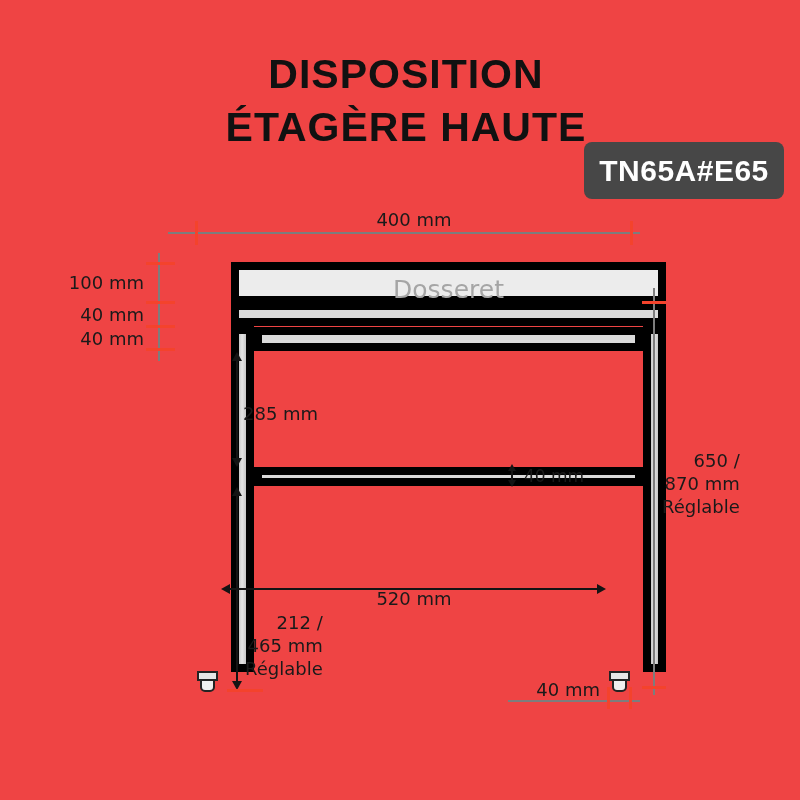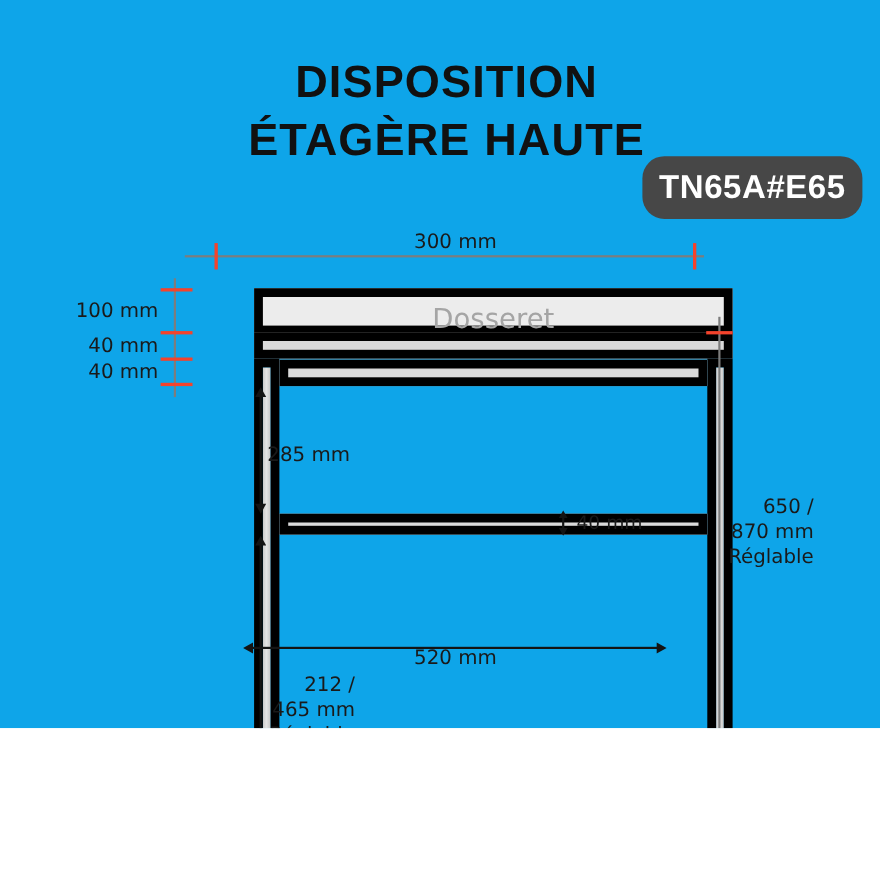--- a/index.html
+++ b/index.html
@@ -1,26 +1,26 @@
 <!DOCTYPE html>
 <html><head>
 <meta charset="utf-8">
 <style>
   html,body{margin:0;padding:0;background:#ffffff;}
-  .canvas{position:relative;width:800px;height:662px;background:#0ea5e9;overflow:hidden;
+  .canvas{position:relative;width:800px;height:800px;background:#ef4444;overflow:hidden;
           font-family:"DejaVu Sans","Liberation Sans",sans-serif;}
   .abs{position:absolute;text-align:right;}
 
   
   .title{left:6px;top:48px;width:800px;text-align:center;color:#111;
          font-family:"Liberation Sans",sans-serif;font-weight:800;
          font-size:41px;line-height:53px;letter-spacing:1px;}
 
   
-  .badge{left:584px;top:142px;width:200px;height:57px;background:#474747;border-radius:20px;
+  .badge{left:584px;top:142px;width:200px;height:57px;background:#474747;border-radius:8px;
          color:#ffffff;font-weight:bold;font-size:30px;line-height:57px;text-align:center;
          font-family:"Liberation Sans",sans-serif;letter-spacing:0.5px;}
 
   
   .panel{box-sizing:border-box;border:8px solid #000000;margin-left:35px;}
   .backsplash{left:196px;top:262px;width:435px;height:42px;background:#ececec;
               color:#a5a5a5;font-size:25px;text-align:center;line-height:40px;}
   .worktop{left:196px;top:302px;width:435px;height:24px;background:#dadada;}
   .leg{width:23px;top:326px;height:346px;background:linear-gradient(90deg,#c9c9c9,#e4e4e4 45%,#c6c6c6);}
   .leg-left{left:196px;} .leg-right{left:608px;}
@@ -71,21 +71,21 @@
   <div class="abs panel shelf"></div>
 
   <div class="abs foot-collar" style="left:197px;"></div>
   <div class="abs foot-pad" style="left:200px;"></div>
   <div class="abs foot-collar" style="left:609px;"></div>
   <div class="abs foot-pad" style="left:612px;"></div>
 
   <div class="abs gline" style="left:168px;top:232px;width:472px;height:2px;"></div>
   <div class="abs red" style="left:195px;top:221px;width:3px;height:24px;"></div>
   <div class="abs red" style="left:630px;top:221px;width:3px;height:24px;"></div>
-  <div class="abs dim-text center" style="left:314px;top:209px;width:200px;">300 mm</div>
+  <div class="abs dim-text center" style="left:314px;top:209px;width:200px;">400 mm</div>
 
   <div class="abs gline" style="left:158px;top:253px;width:2px;height:108px;"></div>
   <div class="abs red" style="left:146px;top:262px;width:29px;height:3px;"></div>
   <div class="abs red" style="left:146px;top:301px;width:29px;height:3px;"></div>
   <div class="abs red" style="left:146px;top:325px;width:29px;height:3px;"></div>
   <div class="abs red" style="left:146px;top:348px;width:29px;height:3px;"></div>
   <div class="abs dim-text right" style="left:36px;top:272px;width:108px;">100 mm</div>
   <div class="abs dim-text right" style="left:36px;top:304px;width:108px;">40 mm</div>
   <div class="abs dim-text right" style="left:36px;top:328px;width:108px;">40 mm</div>
 

